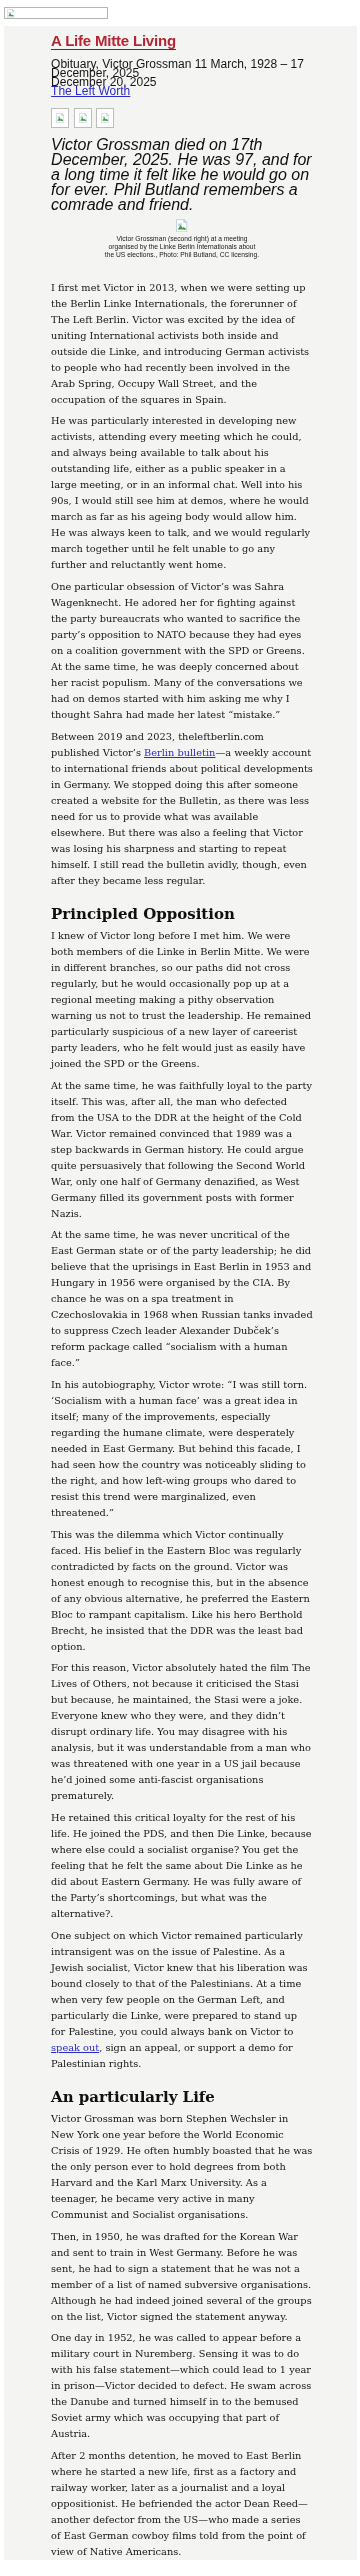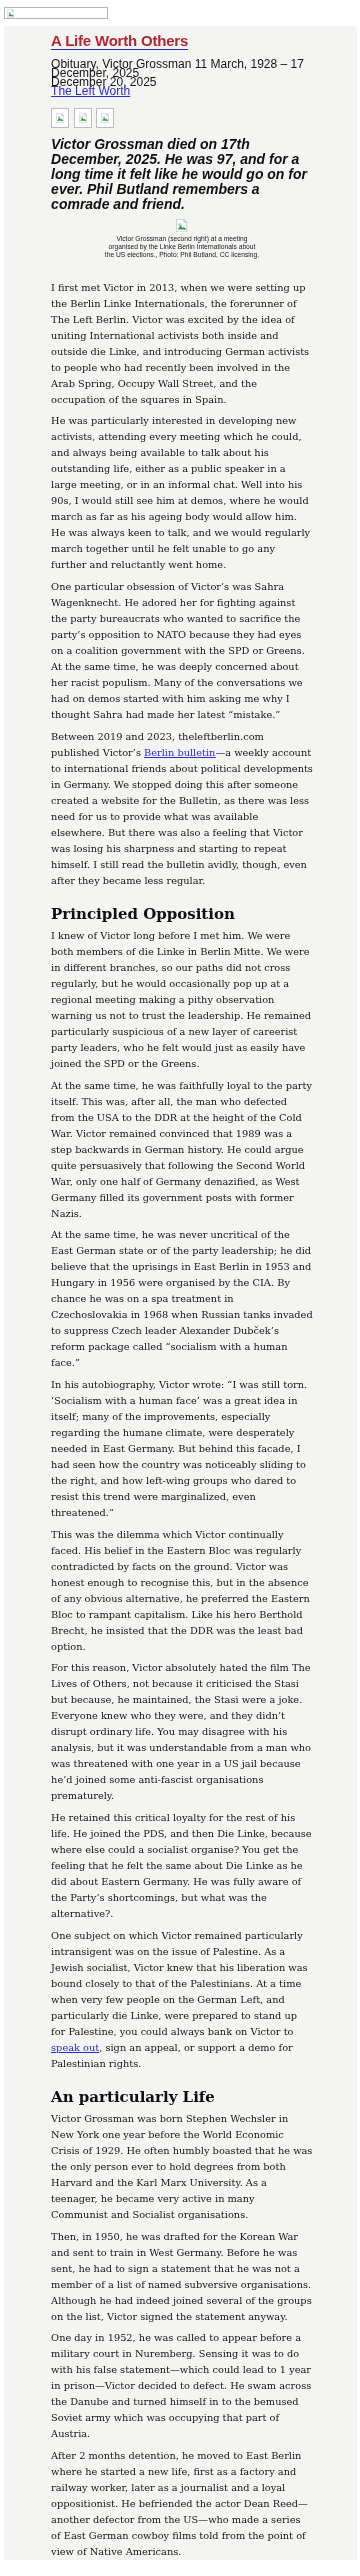--- a/index.html
+++ b/index.html
@@ -21,21 +21,21 @@
     border-bottom:1.5px solid #2d2dae;letter-spacing:-0.2px;}
 
   .meta{font-size:12px;line-height:9px;color:#141414;}
   .meta a{color:#2b2bcc;text-decoration:underline;}
 
   .share-row{display:flex;gap:4.6px;margin:12.4px 0 4.1px;}
   .share-box{width:16px;height:18px;border:0.5px solid #bdbdbd;background:#fff;
     display:flex;align-items:center;justify-content:center;text-decoration:none;}
   .share-box .broken-slot{width:8.2px;height:9.8px;display:block;}
 
-  .intro{font-style:italic;font-size:14px;line-height:15px;color:#101010;margin:8.2px 0 7.2px;font-weight:bold;}
+  .intro{font-style:italic;font-size:16px;line-height:15px;color:#101010;margin:8.2px 0 7.2px;}
 
   figure{margin:2.1px 0 20.6px;text-align:center;}
   .fig-slot{width:11.3px;height:13.4px;display:inline-block;}
   figcaption{font-size:6.7px;line-height:8px;color:#181818;max-width:155px;margin:1px auto 0;}
 
   .body-copy p{font-family:"DejaVu Serif",serif;font-size:9.8px;line-height:16px;
     margin:0 0 5.7px;color:#151515;}
   .body-copy h2{font-family:"DejaVu Serif",serif;font-size:15px;line-height:16px;
     margin:17px 0 6.2px;color:#0f0f0f;}
   a.blue{color:#2b2bcc;text-decoration:underline;}
@@ -57,21 +57,21 @@
   </svg>
 </span>
     </a>
   </div>
 
   <div class="email">
 
     <div class="article">
 
       <h1>
-        <a href="#">A Life Worth Others</a>
+        <a href="#">A Life Mitte Living</a>
       </h1>
 
       <div class="meta">
         <div>Obituary, Victor Grossman 11 March, 1928 – 17 December, 2025</div>
         <div>December 20, 2025</div>
         <div><a href="#">The Left Worth</a></div>
       </div>
 
       <div class="share-row">
         <a class="share-box" href="#">

